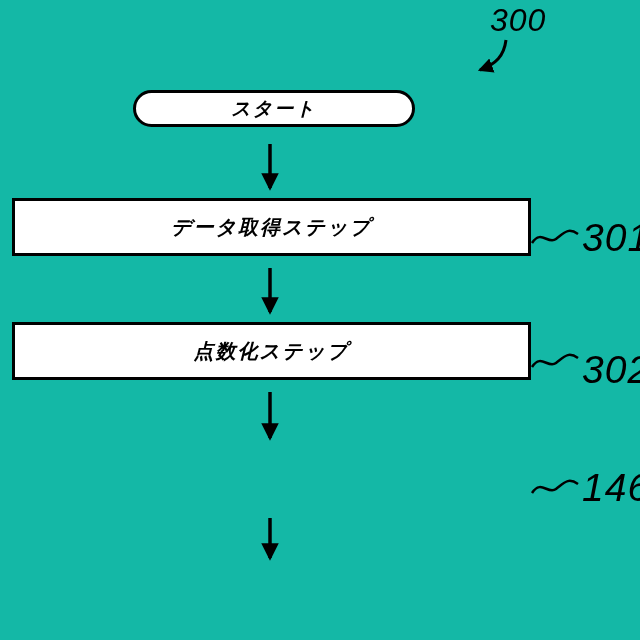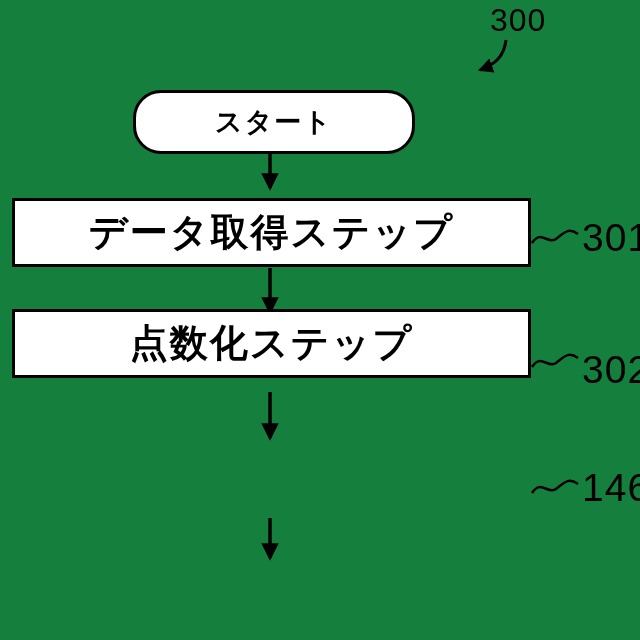--- a/index.html
+++ b/index.html
@@ -5,23 +5,24 @@
   html, body {
     margin: 0;
     padding: 0;
     background: #ffffff;
     font-family: "Liberation Sans", sans-serif;
   }
   .canvas {
     position: relative;
     width: 640px;
     height: 640px;
-    background: #15803d;
+    background: #14b8a6;
     overflow: hidden;
     color: #000000;
+    font-style: italic;
   }
   svg.connectors {
     position: absolute;
     left: 0;
     top: 0;
     width: 640px;
     height: 640px;
     pointer-events: none;
   }
   .fig-num {
@@ -29,51 +30,51 @@
     left: 490px;
     top: 2px;
     font-size: 32px;
     font-weight: 500;
     letter-spacing: 1px;
   }
   .terminal {
     position: absolute;
     left: 133px;
     width: 282px;
-    height: 64px;
+    height: 37px;
     border: 3px solid #000000;
     border-radius: 28px;
     box-sizing: border-box;
     display: flex;
     align-items: center;
     justify-content: center;
-    font-size: 27px;
+    font-size: 19px;
     font-weight: 600;
     letter-spacing: 2px;
     background: #ffffff;
   }
   .terminal.start { top: 90px; }
   .terminal.end   { top: 568px; }
   .step {
     position: absolute;
     left: 12px;
     width: 519px;
-    height: 69px;
+    height: 58px;
     border: 3px solid #000000;
     box-sizing: border-box;
     display: flex;
     align-items: center;
     justify-content: center;
-    font-size: 38px;
+    font-size: 20px;
     font-weight: 600;
     letter-spacing: 2px;
     background: #ffffff;
   }
   .step1 { top: 198px; }
-  .step2 { top: 309px; }
+  .step2 { top: 322px; }
   .step3 { top: 448px; }
   .ref {
     position: absolute;
     left: 582px;
     font-size: 39px;
     font-weight: 500;
     letter-spacing: 1px;
   }
   .ref1 { top: 216px; }
   .ref2 { top: 340px; margin-top: 8px; }

